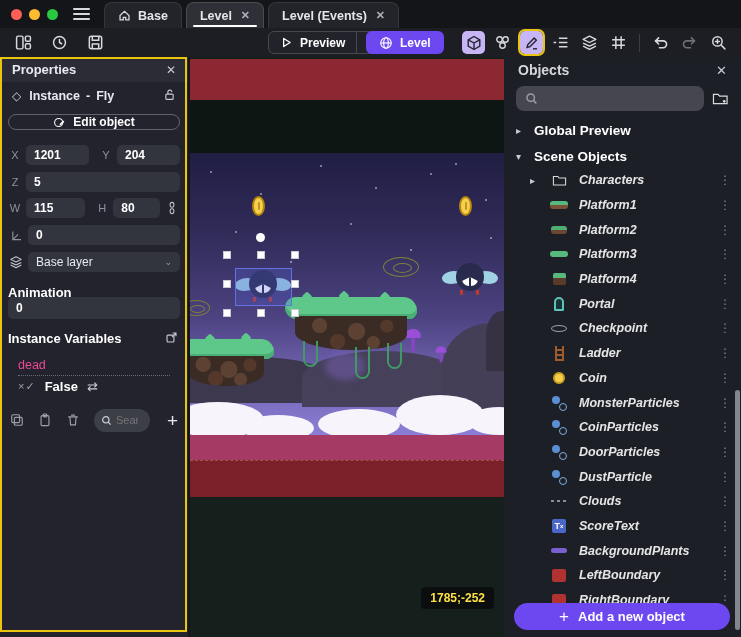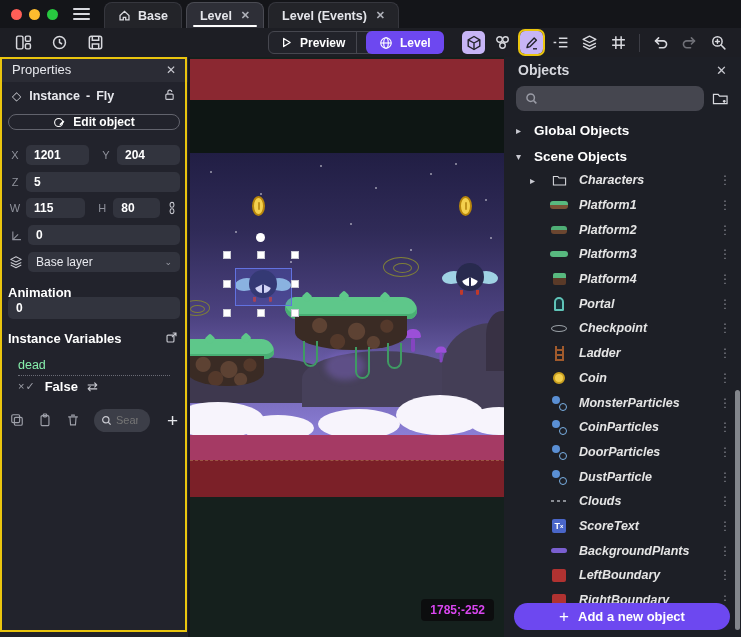--- a/index.html
+++ b/index.html
@@ -40,37 +40,37 @@
   .tb-div { width:1px; height:18px; background:#3c3d45; margin:0 3px; }
 
   
   .left-panel { position:absolute; left:0; top:57px; width:188px; height:580px; background:#22232c; }
   .hl-frame { position:absolute; left:0px; top:57px; width:187px; height:575px; border:2.5px solid #eac50e; pointer-events:none; z-index:60; }
   .scene { position:absolute; left:190px; top:57px; width:314px; height:580px; background:#15201d; overflow:hidden; }
   .right-panel { position:absolute; left:504px; top:57px; width:237px; height:580px; background:#1d1f26; }
 
   
   .lp-header { position:absolute; left:0; top:0; width:100%; height:25px; background:#2b2c35; display:flex; align-items:center; padding:0 12px; }
-  .lp-header .t { font-size:13px; font-weight:normal; }
+  .lp-header .t { font-size:13px; font-weight:bold; }
   .lp-close { margin-left:auto; color:#c9cad1; font-size:12px; cursor:pointer; }
   .inst-row { position:absolute; left:0; top:28px; width:100%; height:22px; display:flex; align-items:center; padding:0 12px; gap:8px; }
   .inst-row .dia { color:#c9cad1; font-size:12px; }
   .inst-row .txt { font-size:12.5px; font-weight:bold; display:flex; gap:6px; }
   .inst-row .lock { margin-left:auto; }
   .edit-btn { position:absolute; left:8px; top:57px; width:172px; height:16px; border:1px solid #62636d; border-radius:13px; display:flex; align-items:center; justify-content:center; gap:7px; font-size:12px; font-weight:bold; color:#fff; cursor:pointer; }
   .frow { position:absolute; left:0; width:100%; height:20px; display:flex; align-items:center; padding:0 8px; gap:4px; }
   .flabel { width:14px; font-size:11px; color:#8f919b; text-align:center; flex:none; }
   .fin { height:20px; background:#32343e; border:none; border-radius:5px; color:#fff; font-size:12px; font-weight:bold; font-family:"Liberation Sans",sans-serif; padding:0 8px; min-width:0; }
   .fin.half { width:64px; } .fin.full { flex:1; }
   .iconlab { width:16px; flex:none; display:flex; justify-content:center; }
   .layer-sel { flex:1; height:20px; background:#32343e; border-radius:5px; display:flex; align-items:center; padding:0 8px; font-size:12px; color:#e8e9ee; cursor:pointer; }
   .layer-sel .c { margin-left:auto; color:#9b9da6; font-size:9px; }
   .sec-title { position:absolute; left:8px; font-size:13px; font-weight:bold; color:#fff; }
   .iv-link { position:absolute; right:10px; }
-  .var-name { position:absolute; left:18px; top:301px; width:152px; font-size:12.5px; color:#86efac; border-bottom:1px dotted #6a6b75; padding-bottom:3px; }
+  .var-name { position:absolute; left:18px; top:301px; width:152px; font-size:12.5px; color:#ec4899; border-bottom:1px dotted #6a6b75; padding-bottom:3px; }
   .var-val { position:absolute; left:18px; top:322px; display:flex; align-items:center; gap:9px; }
   .var-val .xc { color:#9fa1aa; font-size:11px; letter-spacing:1px; }
   .var-val .v { font-size:13px; font-weight:bold; color:#fff; }
   .var-val .swap { color:#c9cad1; font-size:13px; }
   .lp-bottom { position:absolute; left:0; top:348px; width:100%; height:30px; display:flex; align-items:center; padding:0 10px; gap:14px; }
   .lp-bottom .ico { cursor:pointer; display:flex; }
   .mini-search { width:56px; height:23px; background:#3c3e48; border-radius:12px; display:flex; align-items:center; padding:0 7px; gap:4px; }
   .mini-search input { width:22px; background:transparent; border:none; outline:none; color:#fff; font-size:11px; font-family:"Liberation Sans",sans-serif; }
   .plus-btn { margin-left:auto; font-size:19px; color:#e4e5ea; cursor:pointer; line-height:1; }
 
@@ -109,21 +109,21 @@
   .fly .wing.r { right:0; transform:scaleX(-1) rotate(-12deg); }
   .fly .body { position:absolute; left:14px; top:1px; width:28px; height:28px; background:#282a4e; border-radius:50%; }
   .fly .eyes { position:absolute; left:20px; top:15px; width:16px; height:9px; background:#fff; border-radius:0 0 7px 7px;
                clip-path:polygon(0 45%, 50% 0, 100% 45%, 100% 100%, 0 100%); }
   .fly .eyes::after { content:""; position:absolute; left:7px; top:0; width:2px; height:100%; background:#282a4e; }
   .fly .claw { position:absolute; bottom:3px; width:3px; height:5px; background:#c0392b; border-radius:0 0 2px 2px; }
   .fly .claw.a{left:18px;} .fly .claw.b{left:34px;}
   .sel-box { position:absolute; left:45px; top:211px; width:57px; height:38px; background:rgba(86,97,214,.28); border:1px solid #6272e0; z-index:20; }
   .handle { position:absolute; width:8px; height:8px; background:#fff; border:1px solid #c9c9d4; z-index:21; }
   .rot-handle { position:absolute; left:66px; top:176px; width:9px; height:9px; background:#fff; border-radius:50%; z-index:21; }
-  .coord-badge { position:absolute; right:10px; bottom:16px; background:rgba(10,10,12,.85); color:#d946ef; font-size:12px; font-weight:bold; padding:4px 9px; border-radius:4px; z-index:25; }
+  .coord-badge { position:absolute; right:10px; bottom:28px; background:rgba(10,10,12,.85); color:#fde047; font-size:12px; font-weight:bold; padding:4px 9px; border-radius:4px; z-index:25; }
 
   
   .rp-header { position:absolute; left:0; top:0; width:100%; height:26px; display:flex; align-items:center; padding:0 14px; }
   .rp-header .t { font-size:14px; font-weight:bold; color:#d6d7dd; }
   .rp-close { margin-left:auto; color:#c9cad1; font-size:13px; cursor:pointer; }
   .rp-search-row { position:absolute; left:12px; top:29px; width:213px; height:25px; display:flex; align-items:center; gap:8px; }
   .obj-search { flex:1; height:25px; background:#45464f; border-radius:8px; display:flex; align-items:center; gap:8px; padding:0 9px; }
   .obj-search input { flex:1; min-width:0; background:transparent; border:none; outline:none; color:#e8e9ee; font-size:12.5px; font-family:"Liberation Sans",sans-serif; }
   .obj-search input::placeholder { color:#9a9ca6; }
   .grp-row { position:absolute; left:0; width:100%; height:24px; display:flex; align-items:center; padding:0 12px; gap:8px; cursor:pointer; }
@@ -545,21 +545,21 @@
       </span>
       <span style="cursor:pointer;display:flex">
         <svg width="17" height="15" viewBox="0 0 18 16" fill="none" stroke="#d8d9de" stroke-width="1.3">
             <path d="M1.5 3.5h5l1.5 2h8v8h-14.5z"></path>
             <path d="M13 9.5v3M11.5 11h3" stroke-width="1.5"></path>
           </svg>
       </span>
     </div>
     <div class="grp-row" style="top:61px">
       <span class="ch">▸</span>
-      <span class="t">Global Objects</span>
+      <span class="t">Global Preview</span>
     </div>
     <div class="grp-row" style="top:87px">
       <span class="ch">▾</span>
       <span class="t">Scene Objects</span>
     </div>
     <div class="obj-list" id="obj-list">
         <div class="obj-row">
           <span class="ch">▸</span>
           <span class="oicon">
             <svg width="15" height="13" viewBox="0 0 18 16" fill="none" stroke="#d8d9de" stroke-width="1.3">

